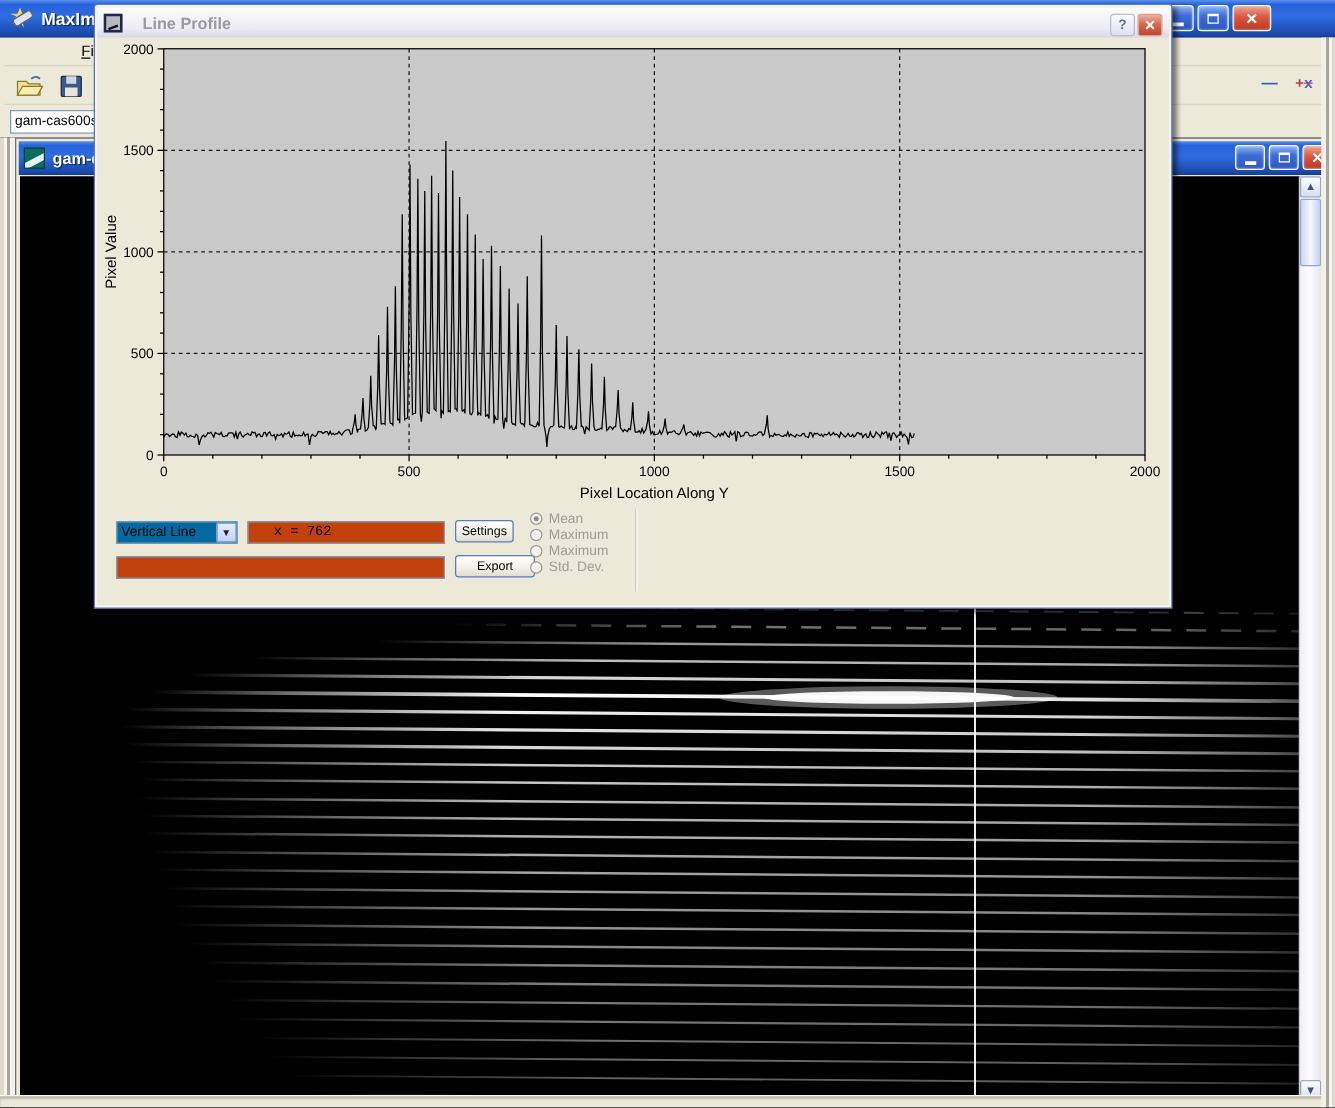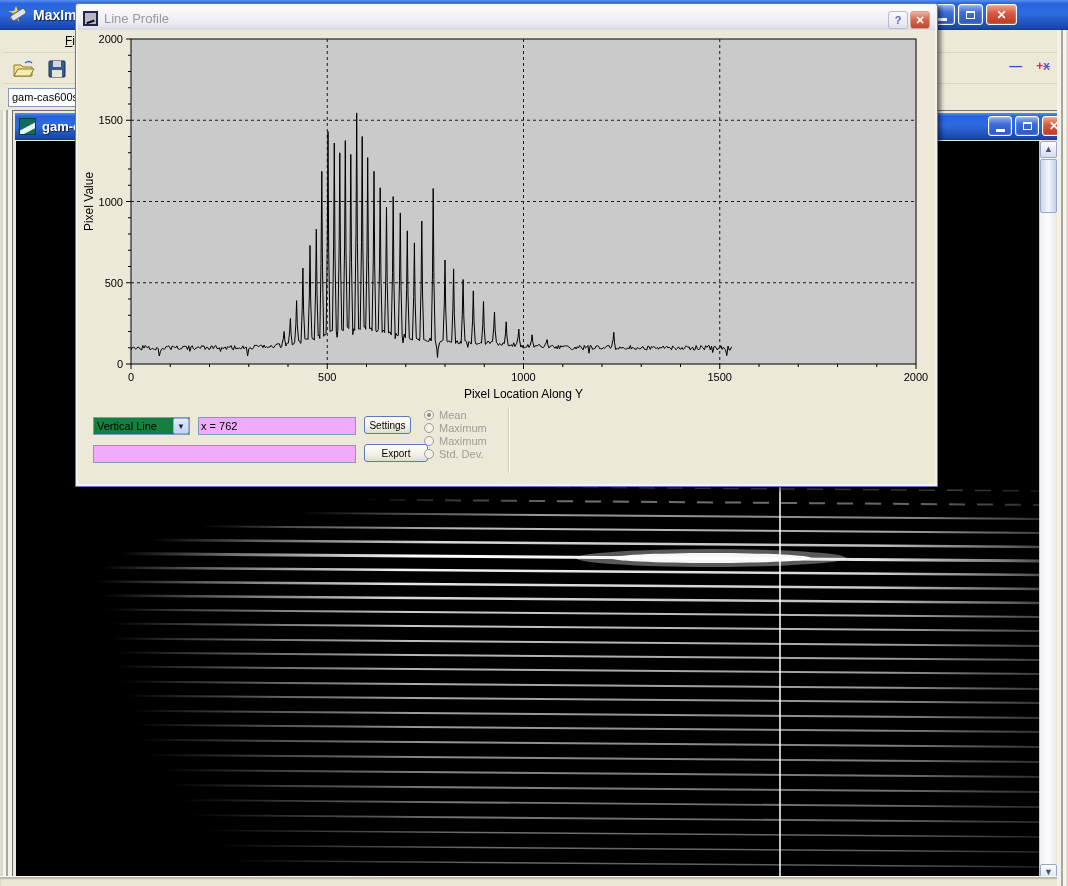--- a/index.html
+++ b/index.html
@@ -86,35 +86,35 @@
   .dialog { position:absolute; left:75px; top:3px; width:863px; height:484px; z-index:10;
     background:#ece9d8; border:1px solid #5a7abc; border-radius:3px 3px 0 0;
     box-shadow:3px 3px 4px rgba(0,0,0,.5), inset 0 0 0 2px #f4f3ec; }
   .dlg-titlebar { position:absolute; left:2px; top:2px; right:2px; height:24px;
     background:linear-gradient(180deg,#fdfdfe,#ececf2 70%,#d9d9e6);
     display:flex; align-items:center; border-radius:2px 2px 0 0; }
   .dlg-icon { width:15px; height:15px; margin-left:5px; background:#b8b8c4;
     border:2px solid #20284a; position:relative; }
   .dlg-icon::after { content:""; position:absolute; left:1px; top:5px; width:8px; height:3px;
     border-bottom:2px solid #111; transform:rotate(-20deg); }
-  .dlg-title-text { color:#9a99a2; font-weight:normal; font-size:13px; margin-left:6px; }
+  .dlg-title-text { color:#9a99a2; font-weight:bold; font-size:13px; margin-left:16px; }
   .dlg-btns { position:absolute; right:5px; top:5px; display:flex; gap:2px; }
   .dbtn { width:20px; height:18px; border:1px solid #b8bcd0; border-radius:3px;
     font-size:11px; font-weight:bold; display:flex; align-items:center; justify-content:center; }
   .dbtn.help { background:linear-gradient(180deg,#fbfbfd,#dfe2f0); color:#5a6aa8; }
   .dbtn.close { background:linear-gradient(180deg,#efb2a2,#d86a50 45%,#bf4630); color:#fff;
     border-color:#d8a090; }
   
   .xp-btn { position:absolute; height:18px; background:linear-gradient(180deg,#fff,#f2f0e4 60%,#e0ddd0);
     border:1px solid #5a7abc; border-radius:3px; font-size:10px; color:#000;
     display:flex; align-items:center; justify-content:center; font-family:Liberation Sans, sans-serif; }
-  .xp-field { position:absolute; height:18px; background:#f0abfc; border:1px solid #7f9db9;
-    font-size:11px; padding:2px 2px; font-family:Liberation Sans, sans-serif; color:#000; }
+  .xp-field { position:absolute; height:18px; background:#c2410c; border:1px solid #7f9db9;
+    font-size:11px; padding:2px 20px; font-family:Liberation Mono, monospace; color:#000; }
   .combobox { position:absolute; left:17px; top:413px; width:97px; height:18px;
-    background:#15803d; border:1px solid #7f9db9; display:flex; align-items:center; }
+    background:#0369a1; border:1px solid #7f9db9; display:flex; align-items:center; }
   .combobox .val { font-size:11px; padding-left:3px; flex:1; white-space:nowrap; overflow:hidden; }
   .combo-arrow { width:16px; height:16px; margin-right:0;
     background:linear-gradient(180deg,#e4ecfd,#c0d2f8); border:1px solid #9ab0dc; border-radius:2px;
     font-size:8px; color:#223; text-align:center; line-height:15px; }
   .radio-group { position:absolute; left:348px; top:404px; width:80px; }
   .radio-row { display:flex; align-items:center; height:13px; gap:5px;text-align:center; }
   .radio-circle { width:10px; height:10px; border-radius:50%; border:1px solid #9a9a9a;
     background:#f4f2e8; position:relative; flex:none; }
   .radio-circle.selected::after { content:""; position:absolute; left:2px; top:2px;
     width:4px; height:4px; border-radius:50%; background:#8a8a8a; }

